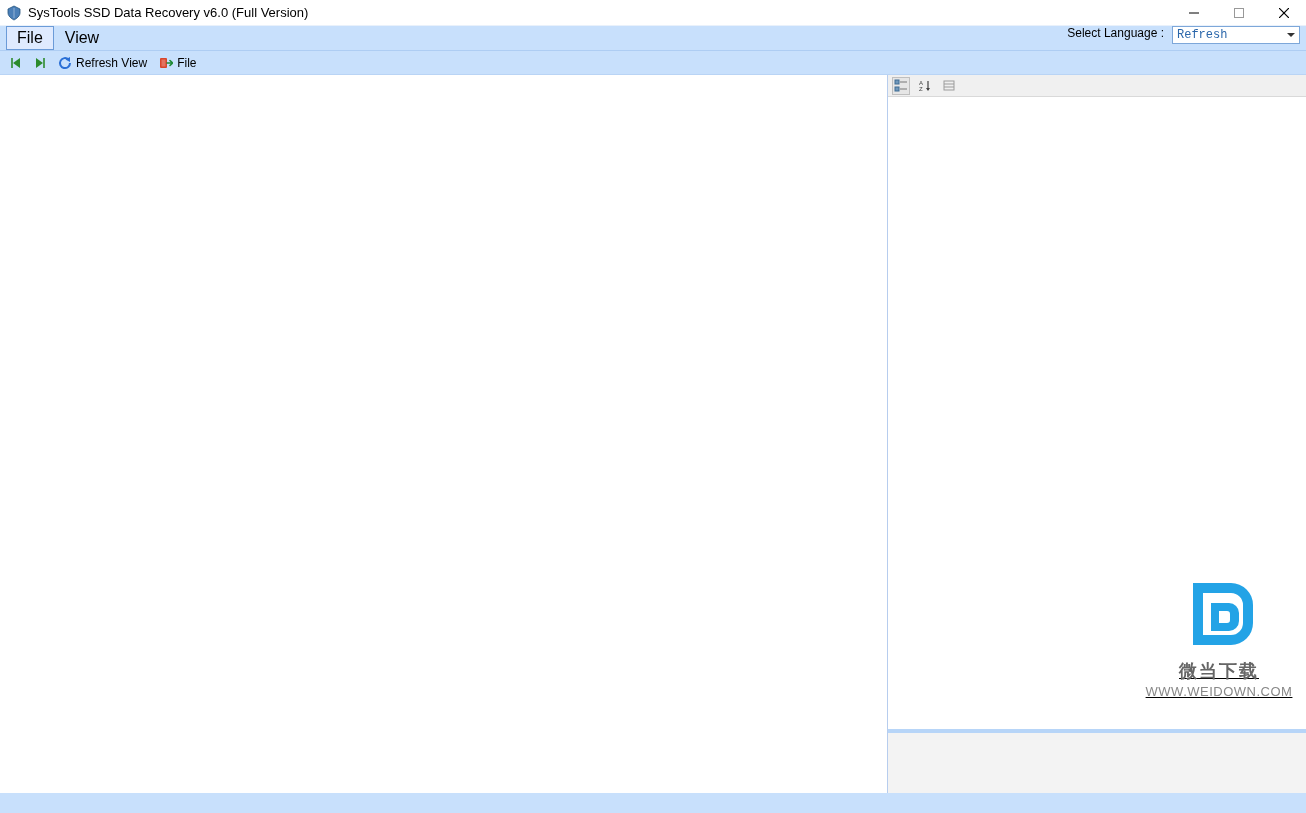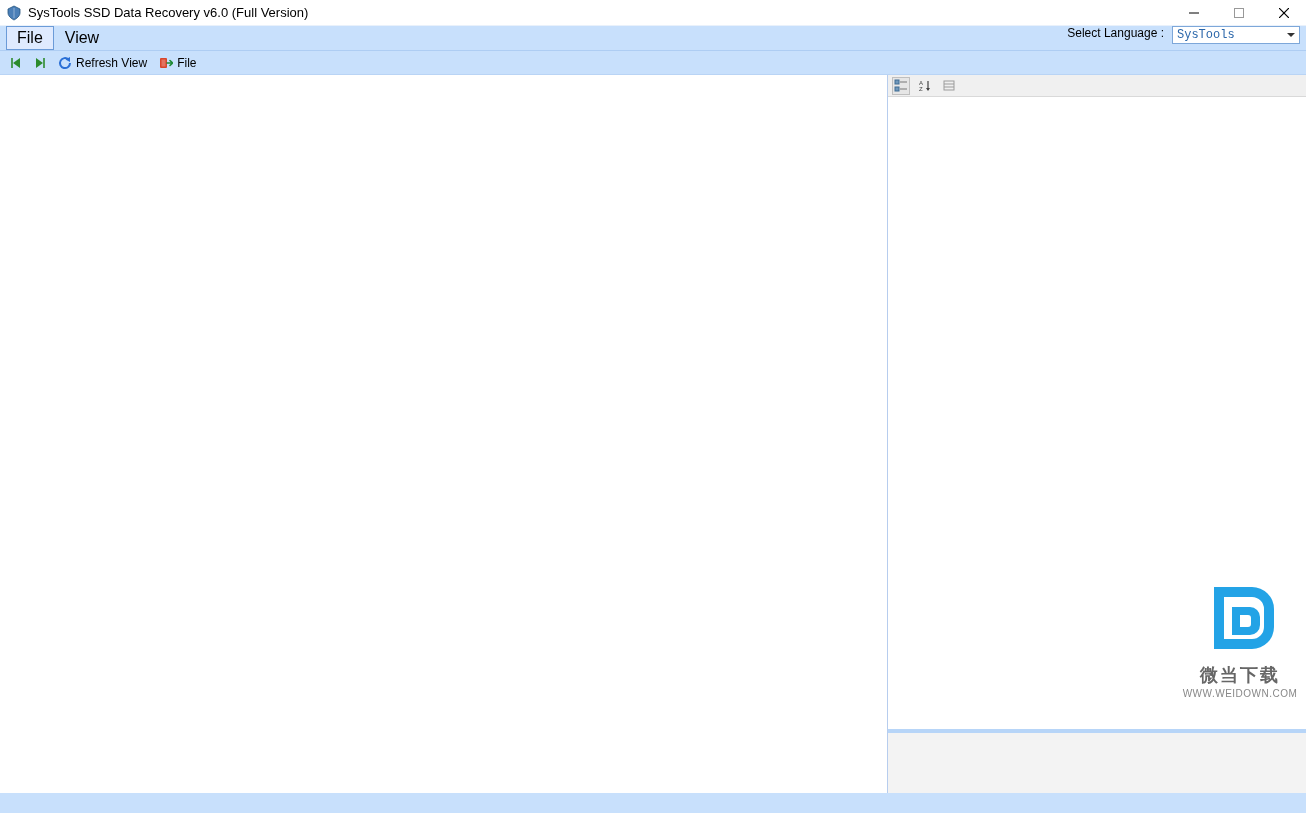--- a/index.html
+++ b/index.html
@@ -142,33 +142,34 @@
       background: #f3f3f3;
     }
     
     .statusbar {
       height: 20px;
       background: #c8e0fc;
     }
     
     .watermark {
       position: absolute;
-      right: 11px; bottom: 30px;
+      right: 32px; bottom: 30px;
       width: 110px;
       display: flex; flex-direction: column; align-items: center;
       opacity: 1;
       pointer-events: none;
+      text-decoration: underline;
     }
     .watermark svg { display:block; }
     .watermark .cn {
       font-size: 18px; font-weight: 700; color: #666; letter-spacing: 2px; margin-top: 4px;
       font-family: "Microsoft YaHei","PingFang SC",sans-serif;
     }
     .watermark .url {
-      font-size: 10px; color: #888; letter-spacing: 0.5px; margin-top: 1px;
+      font-size: 13px; color: #888; letter-spacing: 0.5px; margin-top: 1px;
       font-family: Arial, sans-serif;
     }
   </style>
 </head>
 <body>
 
 <div class="window">
 
   <div class="titlebar">
     <span class="app-icon">
@@ -202,21 +203,21 @@
       <div class="menu-item active">
         <span>File</span>
       </div>
       <div class="menu-item">
         <span>View</span>
       </div>
     </div>
     <div class="menu-right">
       <span class="lang-label">Select Language :</span>
       <div class="lang-select">
-        <span>SysTools</span>
+        <span>Refresh</span>
         <span class="arrow"></span>
       </div>
     </div>
   </div>
 
   <div class="toolbar">
     <div class="tb-btn">
       <svg width="12" height="12" viewBox="0 0 12 12">
         <line x1="2" y1="1" x2="2" y2="11" stroke="#2c8b2c" stroke-width="1.6"></line>
         <polygon points="10,1 10,11 3,6" fill="#2c8b2c"></polygon>

